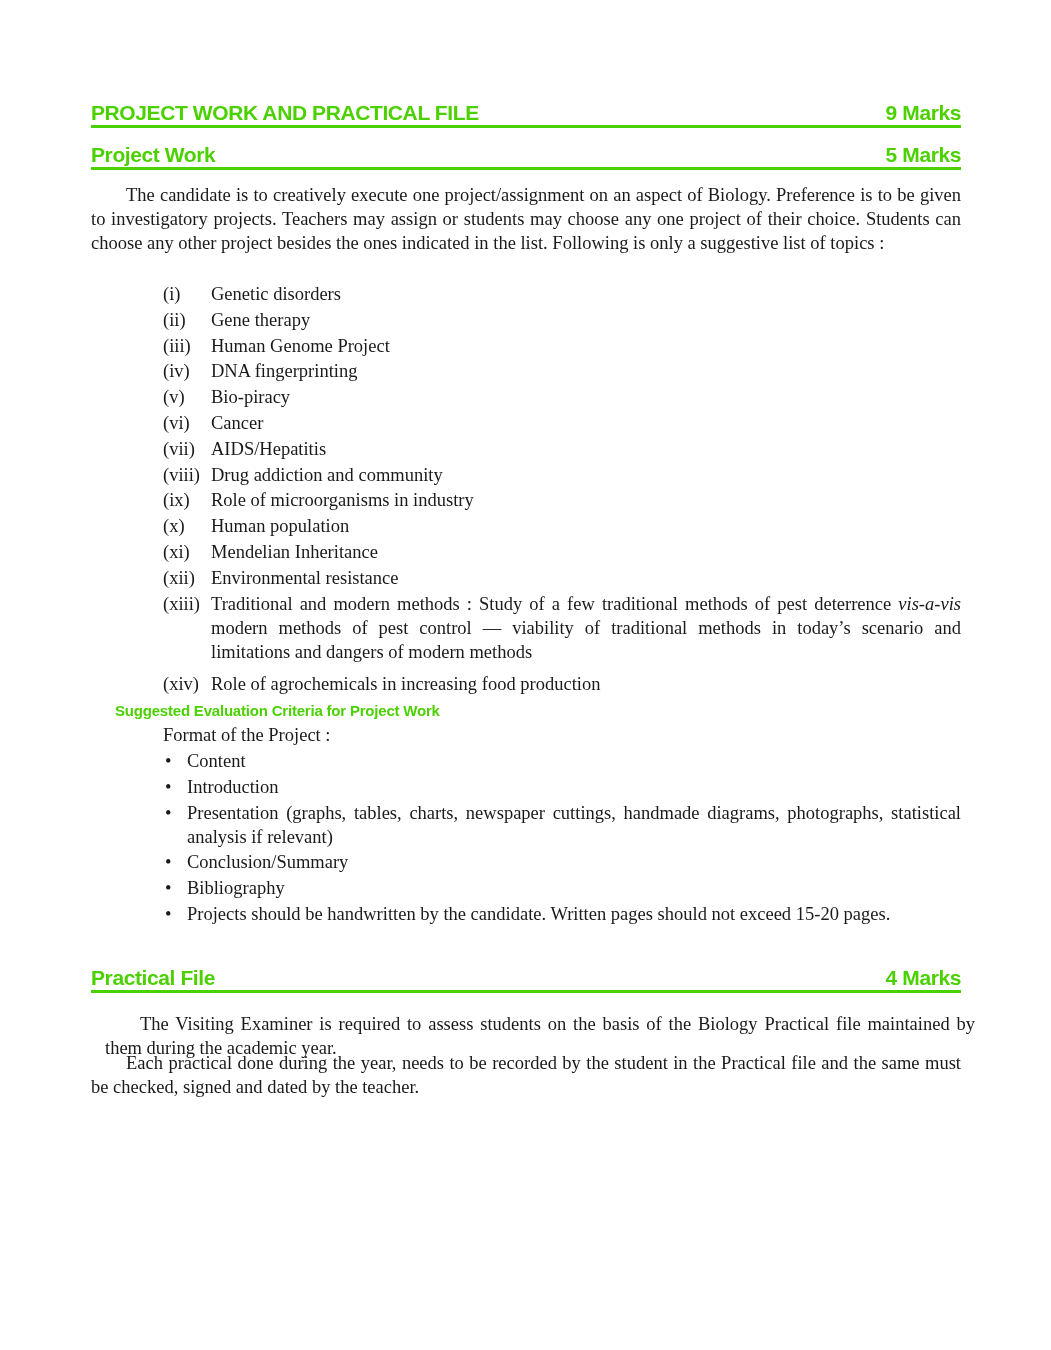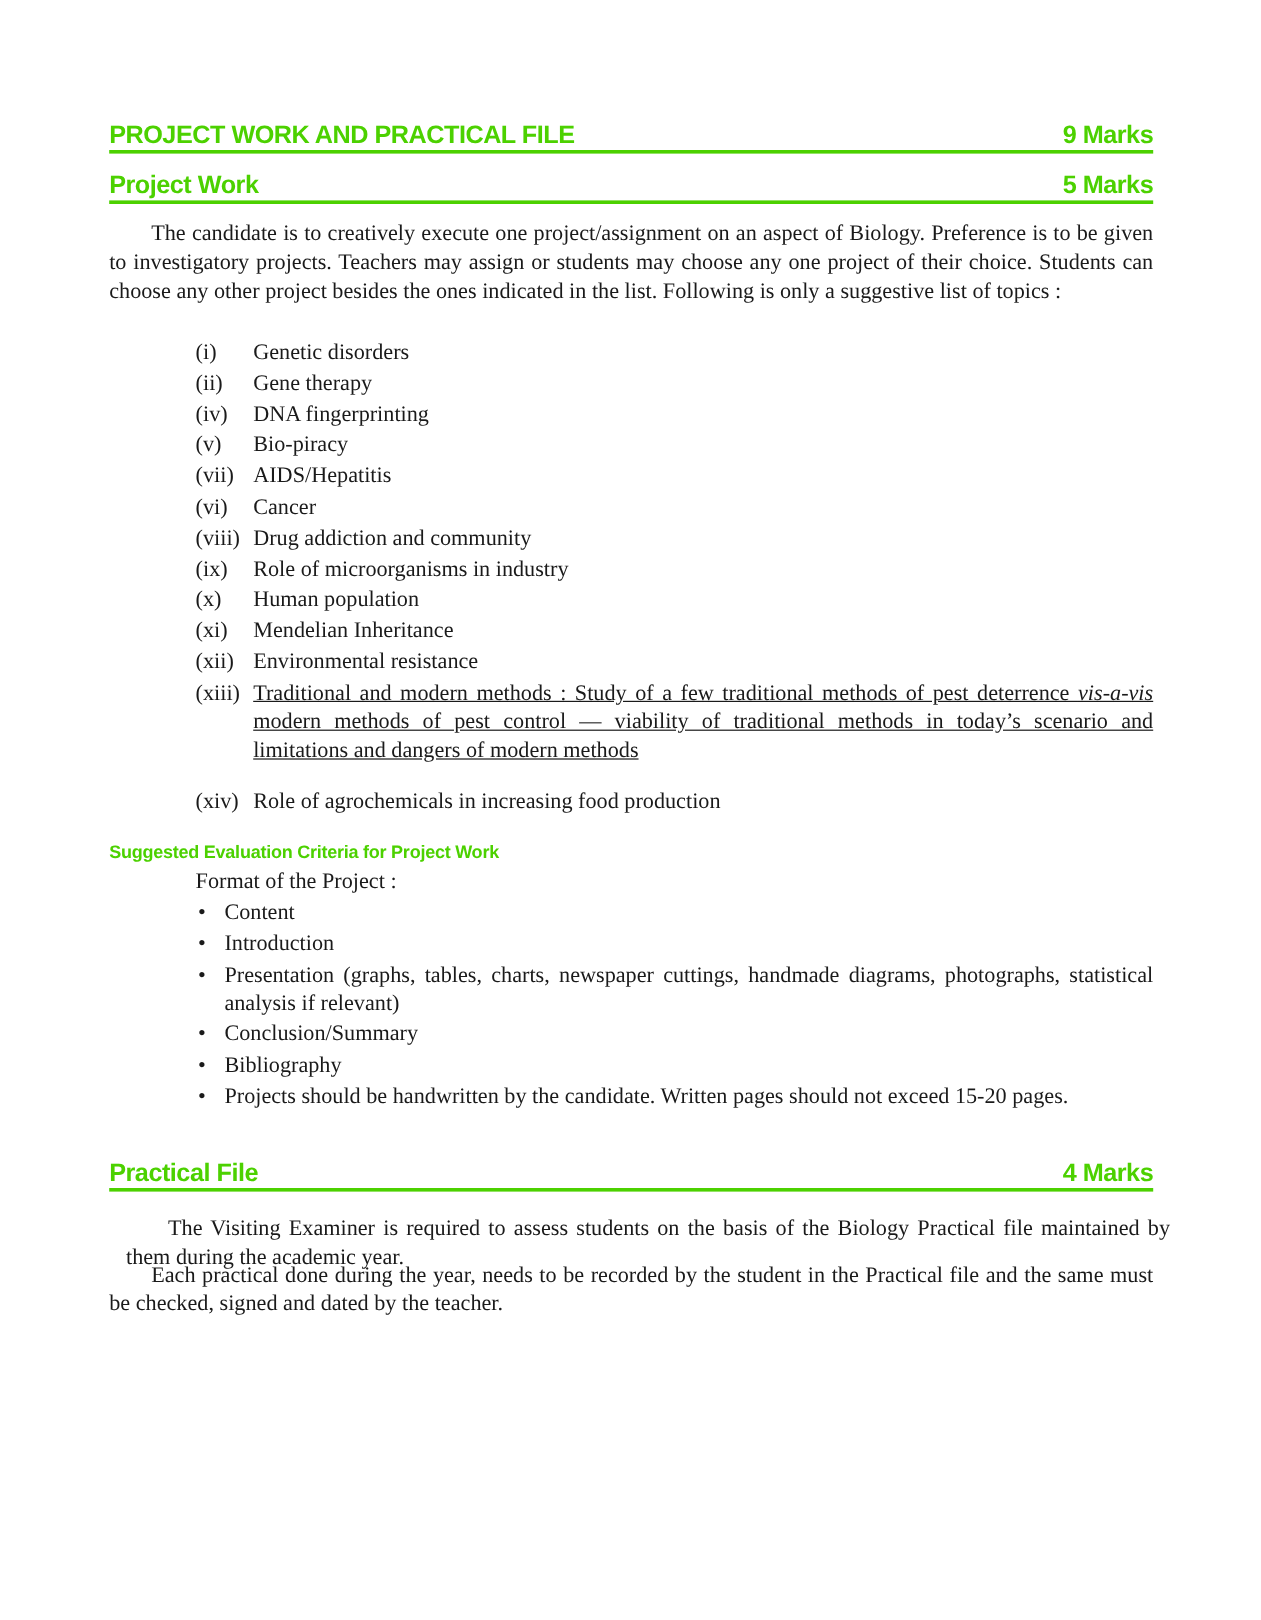--- a/index.html
+++ b/index.html
@@ -38,34 +38,35 @@
   <div class="hdr" style="top:145px;text-align:center;">
     <span>Project Work</span>
     <span>5 Marks</span>
   </div>
 
   <p class="para" style="top:183px;margin:0;">The candidate is to creatively execute one project/assignment on an aspect of Biology. Preference is to be given to investigatory projects. Teachers may assign or students may choose any one project of their choice. Students can choose any other project besides the ones indicated in the list. Following is only a suggestive list of topics :</p>
 
   <ul class="list" style="top:282px;">
     <li class="row"><span class="num">(i)</span><span>Genetic disorders</span></li>
     <li class="row"><span class="num">(ii)</span><span>Gene therapy</span></li>
+    <li class="row"><span class="num">(iii)</span><span>Human Genome Project</span></li>
     <li class="row"><span class="num">(iv)</span><span>DNA fingerprinting</span></li>
     <li class="row"><span class="num">(v)</span><span>Bio-piracy</span></li>
+    <li class="row"><span class="num">(vi)</span><span>Cancer</span></li>
     <li class="row"><span class="num">(vii)</span><span>AIDS/Hepatitis</span></li>
-    <li class="row"><span class="num">(vi)</span><span>Cancer</span></li>
     <li class="row"><span class="num">(viii)</span><span>Drug addiction and community</span></li>
     <li class="row"><span class="num">(ix)</span><span>Role of microorganisms in industry</span></li>
     <li class="row"><span class="num">(x)</span><span>Human population</span></li>
     <li class="row"><span class="num">(xi)</span><span>Mendelian Inheritance</span></li>
     <li class="row"><span class="num">(xii)</span><span>Environmental resistance</span></li>
-    <li style="margin-bottom:18px;text-align:justify;text-decoration:underline;"><span class="num">(xiii)</span><span>Traditional and modern methods : Study of a few traditional methods of pest deterrence </span><em>vis-a-vis</em><span> modern methods of pest control — viability of traditional methods in today’s scenario and limitations and dangers of modern methods</span></li>
+    <li style="margin-bottom:8px;text-align:justify;"><span class="num">(xiii)</span><span>Traditional and modern methods : Study of a few traditional methods of pest deterrence </span><em>vis-a-vis</em><span> modern methods of pest control — viability of traditional methods in today’s scenario and limitations and dangers of modern methods</span></li>
     <li class="row"><span class="num">(xiv)</span><span>Role of agrochemicals in increasing food production</span></li>
   </ul>
 
-  <div class="sub" style="top:702px;">Suggested Evaluation Criteria for Project Work</div>
+  <div class="sub" style="top:702px;margin-left:24px;">Suggested Evaluation Criteria for Project Work</div>
 
   <div class="fmt" style="top:723px;">Format of the Project :</div>
 
   <ul class="bullets" style="top:749px;">
     <li><span class="dot">•</span><span>Content</span></li>
     <li><span class="dot">•</span><span>Introduction</span></li>
     <li><span class="dot">•</span><span>Presentation (graphs, tables, charts, newspaper cuttings, handmade diagrams, photographs, statistical analysis if relevant)</span></li>
     <li><span class="dot">•</span><span>Conclusion/Summary</span></li>
     <li><span class="dot">•</span><span>Bibliography</span></li>
     <li><span class="dot">•</span><span>Projects should be handwritten by the candidate. Written pages should not exceed 15-20 pages.</span></li>

